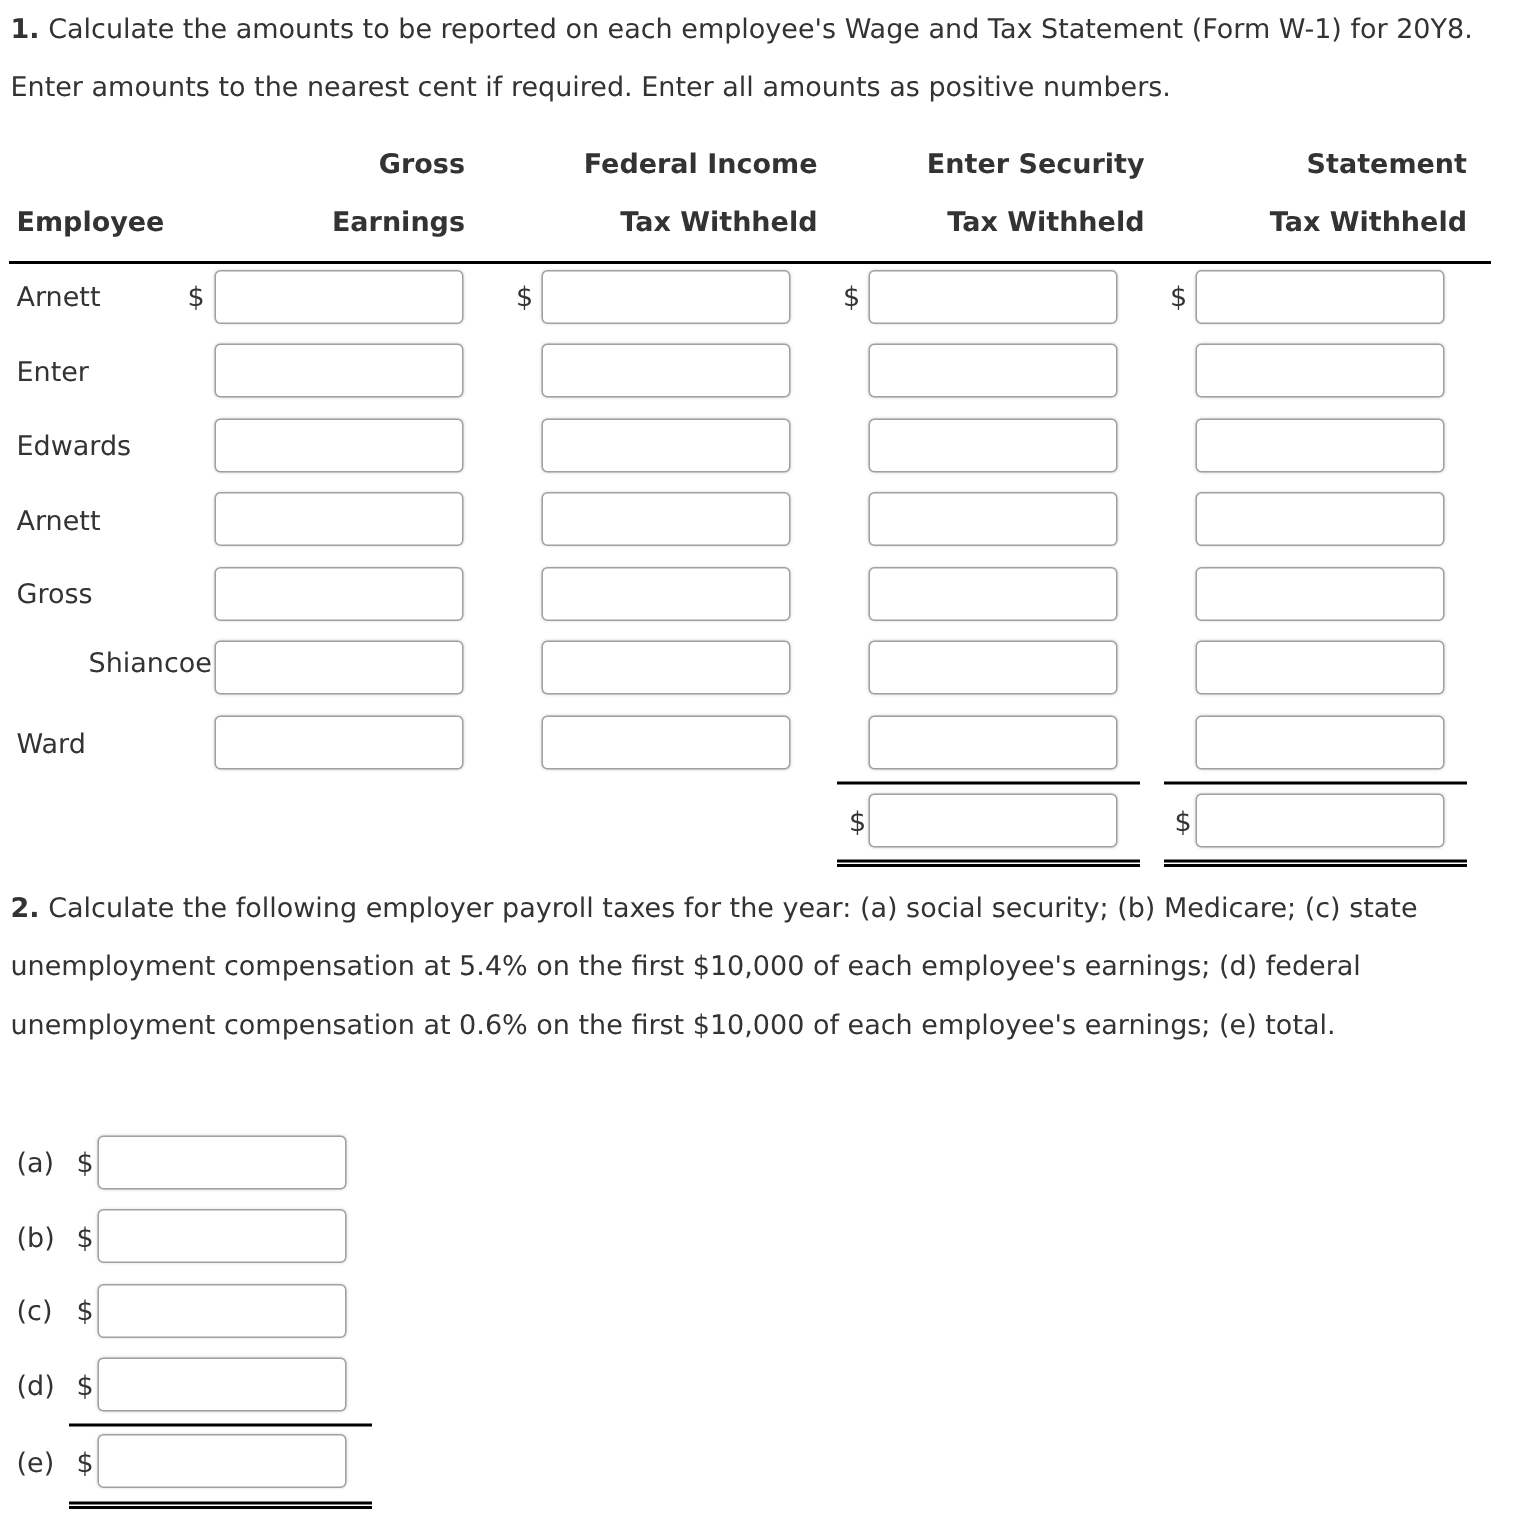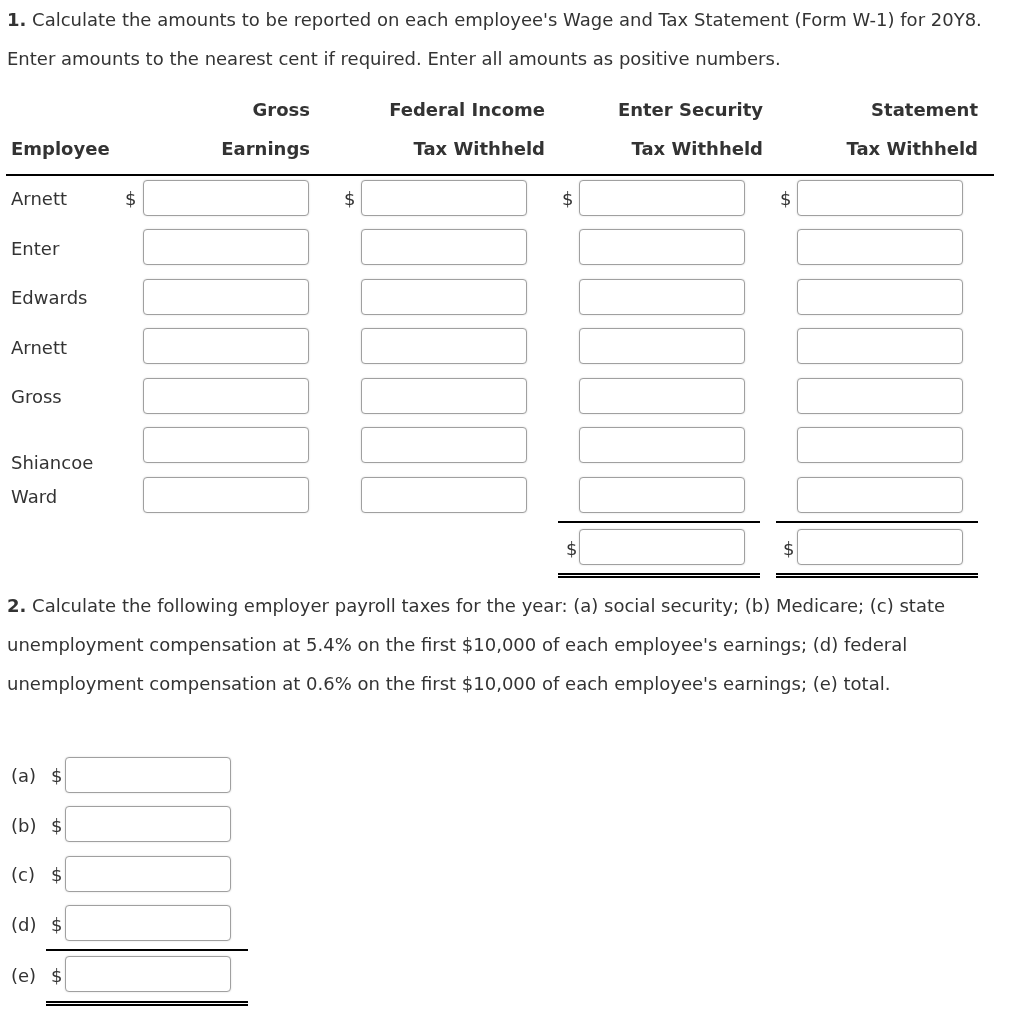--- a/index.html
+++ b/index.html
@@ -77,21 +77,21 @@
   <input class="inp" style="left: 361px; top: 328px;" value="">
   <input class="inp" style="left: 579px; top: 328px;" value="">
   <input class="inp" style="left: 797px; top: 328px;" value="">
 
   <div class="emp" style="top:386px;">Gross</div>
   <input class="inp" style="left: 143px; top: 378px;" value="">
   <input class="inp" style="left: 361px; top: 378px;" value="">
   <input class="inp" style="left: 579px; top: 378px;" value="">
   <input class="inp" style="left: 797px; top: 378px;" value="">
 
-  <div class="emp" style="top:452px;">Shiancoe</div>
+  <div class="emp" style="top:432px;margin-left:48px;">Shiancoe</div>
   <input class="inp" style="left: 143px; top: 427px;" value="">
   <input class="inp" style="left: 361px; top: 427px;" value="">
   <input class="inp" style="left: 579px; top: 427px;" value="">
   <input class="inp" style="left: 797px; top: 427px;" value="">
 
   <div class="emp" style="top:486px;">Ward</div>
   <input class="inp" style="left: 143px; top: 477px;" value="">
   <input class="inp" style="left: 361px; top: 477px;" value="">
   <input class="inp" style="left: 579px; top: 477px;" value="">
   <input class="inp" style="left: 797px; top: 477px;" value="">

